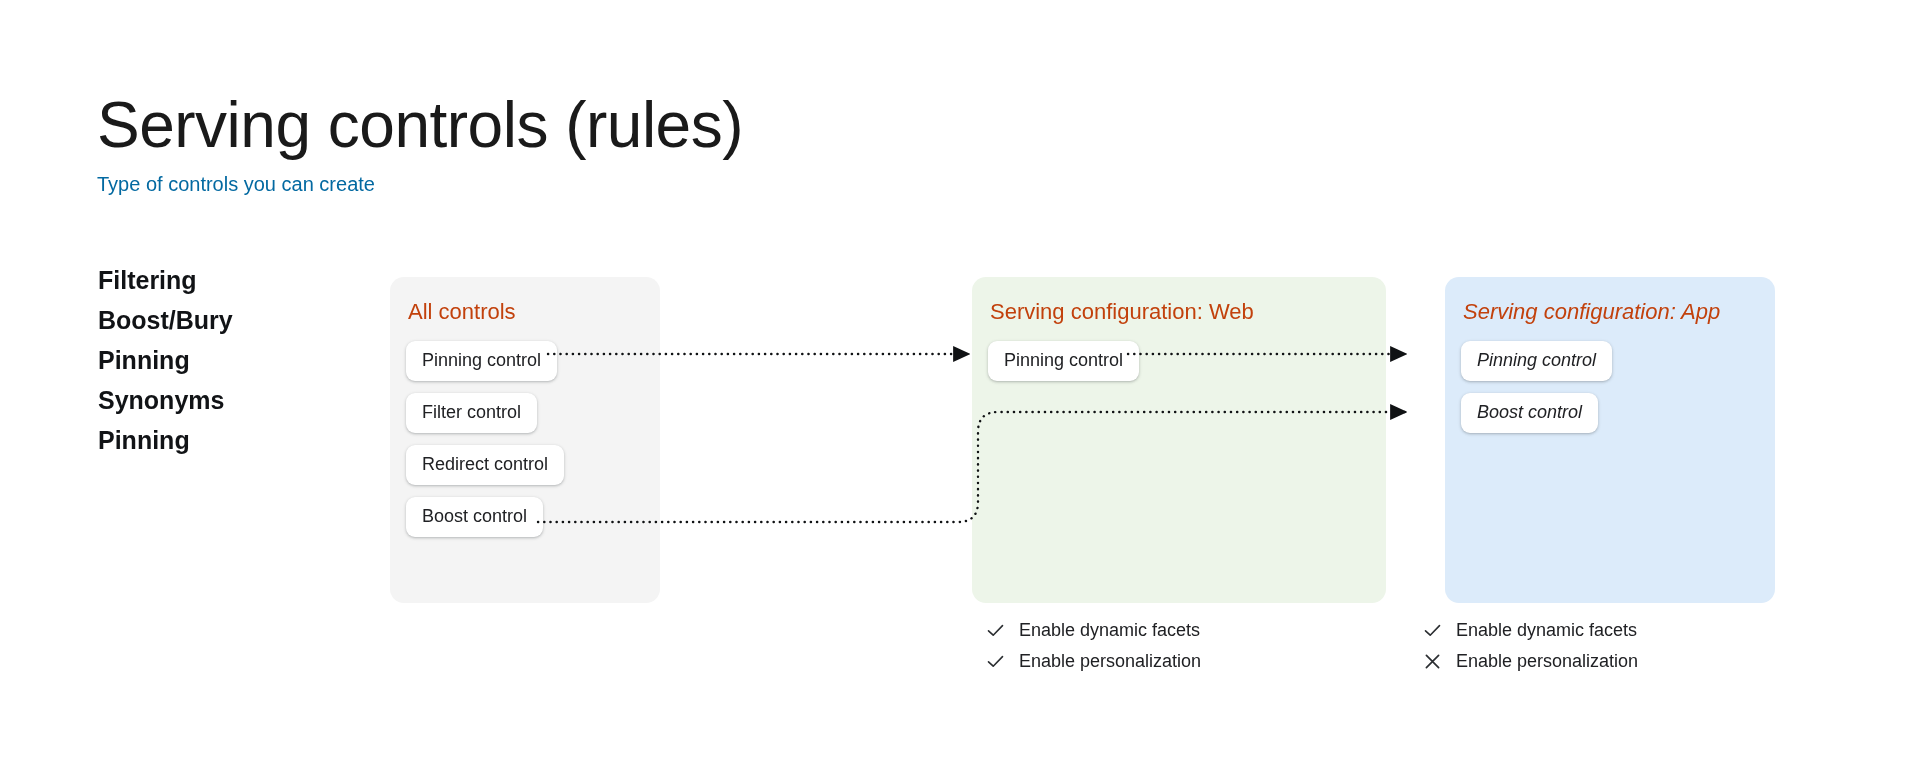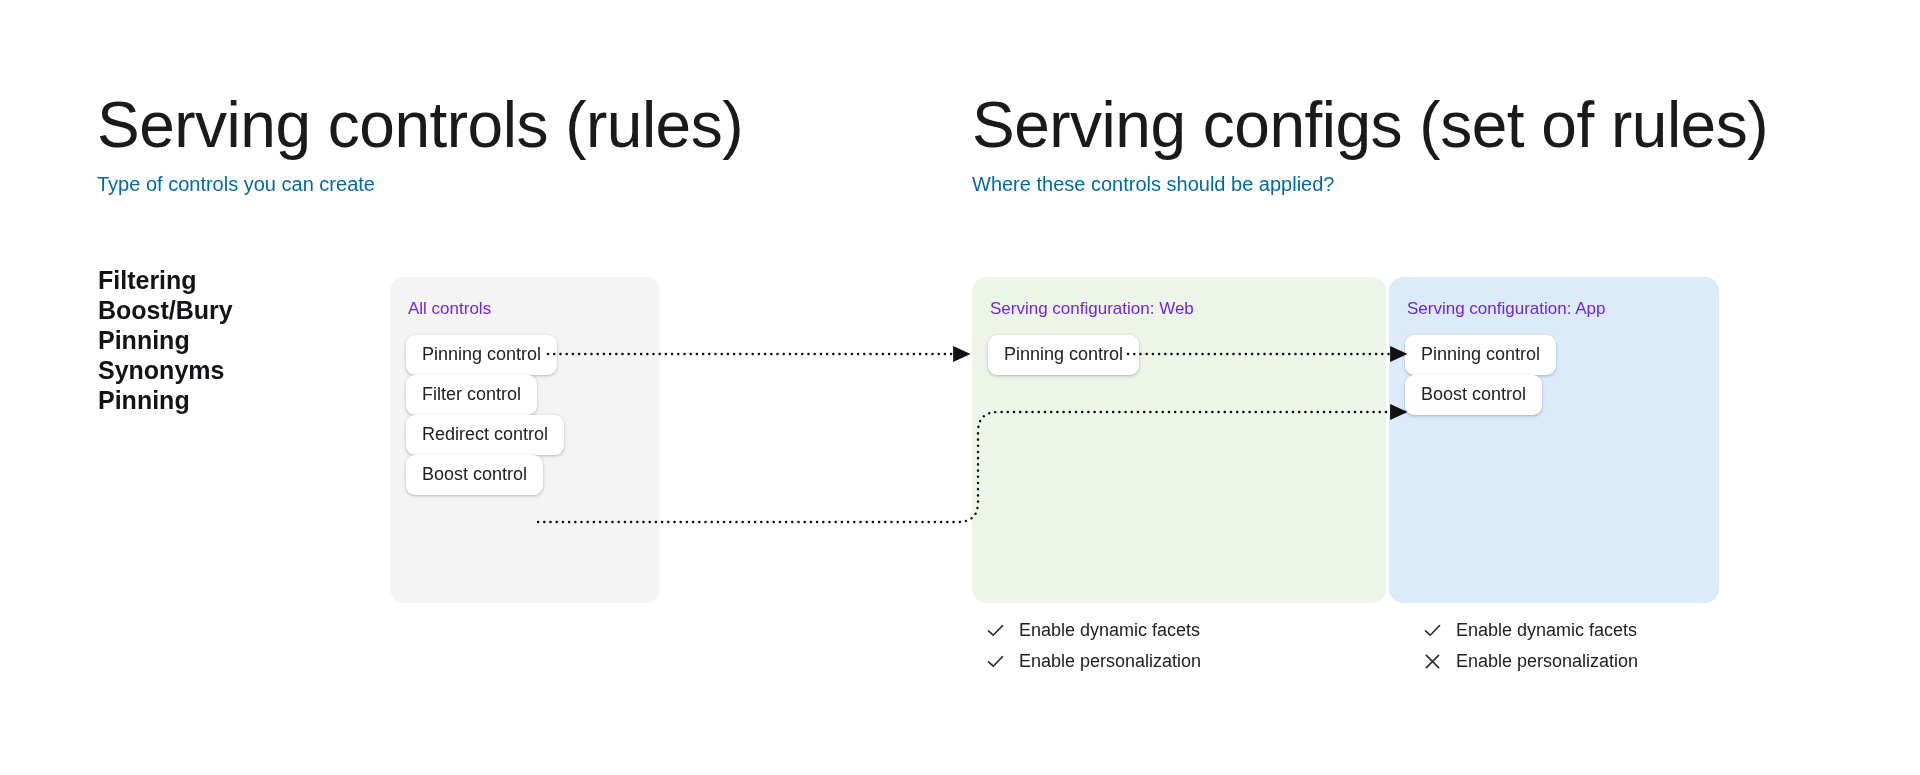--- a/index.html
+++ b/index.html
@@ -46,64 +46,65 @@
   #head-left  { left: 97px; top: 92px; }
   #head-right { left: 972px; top: 92px; }
 
   
   #control-types {
     position: absolute;
     left: 98px;
     top: 265px;
     display: flex;
     flex-direction: column;
-    gap: 0;
+    gap: 10px;
   }
   #control-types .ct-item {
     font-size: 25px;
     font-weight: 700;
     color: #111316;
     line-height: 30px;
     white-space: nowrap;
   }
 
   
   .panel {
     position: absolute;
     border-radius: 14px;
     box-sizing: border-box;
     padding: 22px 0 0 0;
   }
   .panel .panel-title {
-    font-size: 17px;
+    font-size: 22px;
     font-weight: 400;
-    color: #6d28d9;
+    color: #c2410c;
     margin: 0 0 16px 18px;
     white-space: nowrap;
   }
   .chips {
     display: flex;
     flex-direction: column;
+    gap: 12px;
     margin-left: 16px;
     align-items: flex-start;
   }
   .chip {
     background: #ffffff;
     border-radius: 9px;
     padding: 9px 16px 10px 16px;
     font-size: 18px;
     line-height: 21px;
     color: #202124;
     white-space: nowrap;
     box-shadow: 0 1px 2px rgba(60,64,67,0.22), 0 1px 3px 1px rgba(60,64,67,0.10);
   }
 
   #panel-all      { left: 390px;  top: 277px;  width: 270px; height: 326px; background: #f4f4f4; }
   #panel-web      { left: 972px;  top: 277px;  width: 414px; height: 326px; background: #edf5e9; }
-  #panel-app      { left: 1389px; top: 277px;  width: 330px; height: 326px; background: #dcebfa; }
+  #panel-app      { left: 1445px; top: 277px;  width: 330px; height: 326px; background: #dcebfa; font-style: italic; }
 
   
   .feature-list {
     position: absolute;
     display: flex;
     flex-direction: column;
     gap: 9px;
   }
   #features-web { left: 986px;  top: 619px; }
   #features-app { left: 1423px; top: 619px; }
@@ -141,24 +142,20 @@
 </head>
 <body>
 
 <div class="stage">
 
   <div class="col-head" id="head-left">
     <div class="title">Serving controls (rules)</div>
     <div class="subtitle">Type of controls you can create</div>
   </div>
 
-  <div class="col-head" id="head-right">
-    <div class="title">Serving configs (set of rules)</div>
-    <div class="subtitle">Where these controls should be applied?</div>
-  </div>
 
   <div id="control-types">
     <div class="ct-item">Filtering</div>
     <div class="ct-item">Boost/Bury</div>
     <div class="ct-item">Pinning</div>
     <div class="ct-item">Synonyms</div>
     <div class="ct-item">Pinning</div>
   </div>
 
   <div class="panel" id="panel-all">

